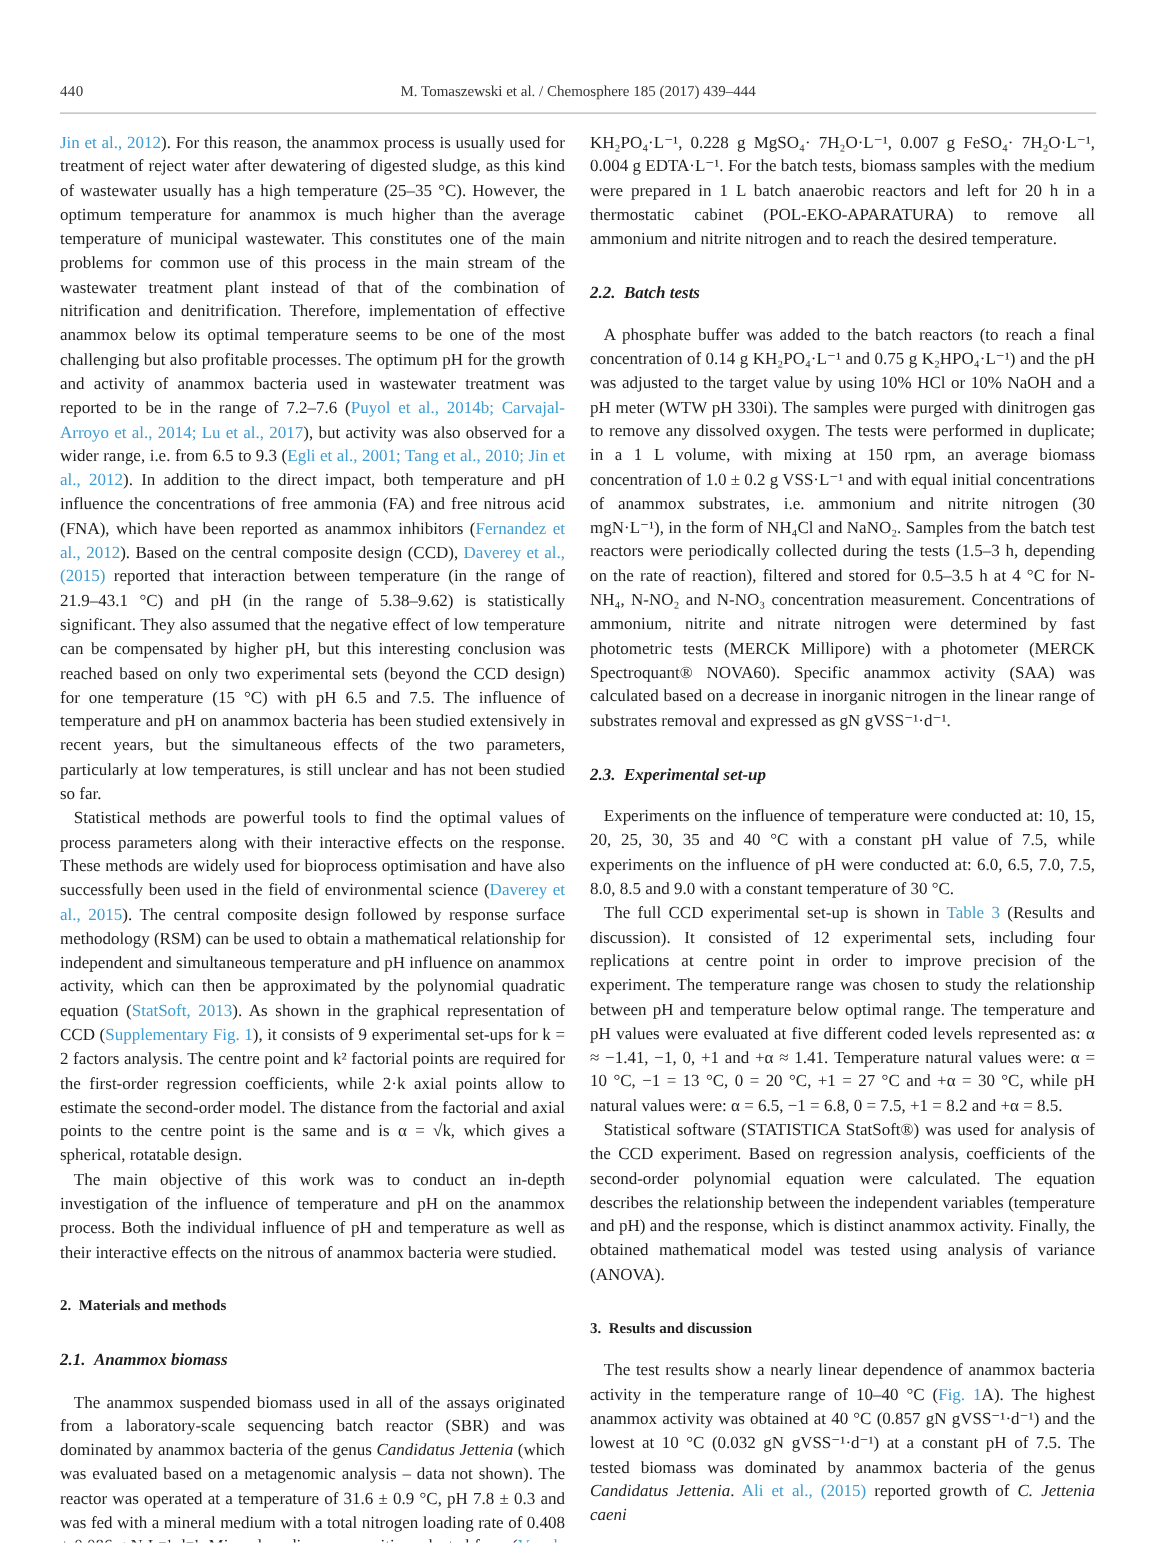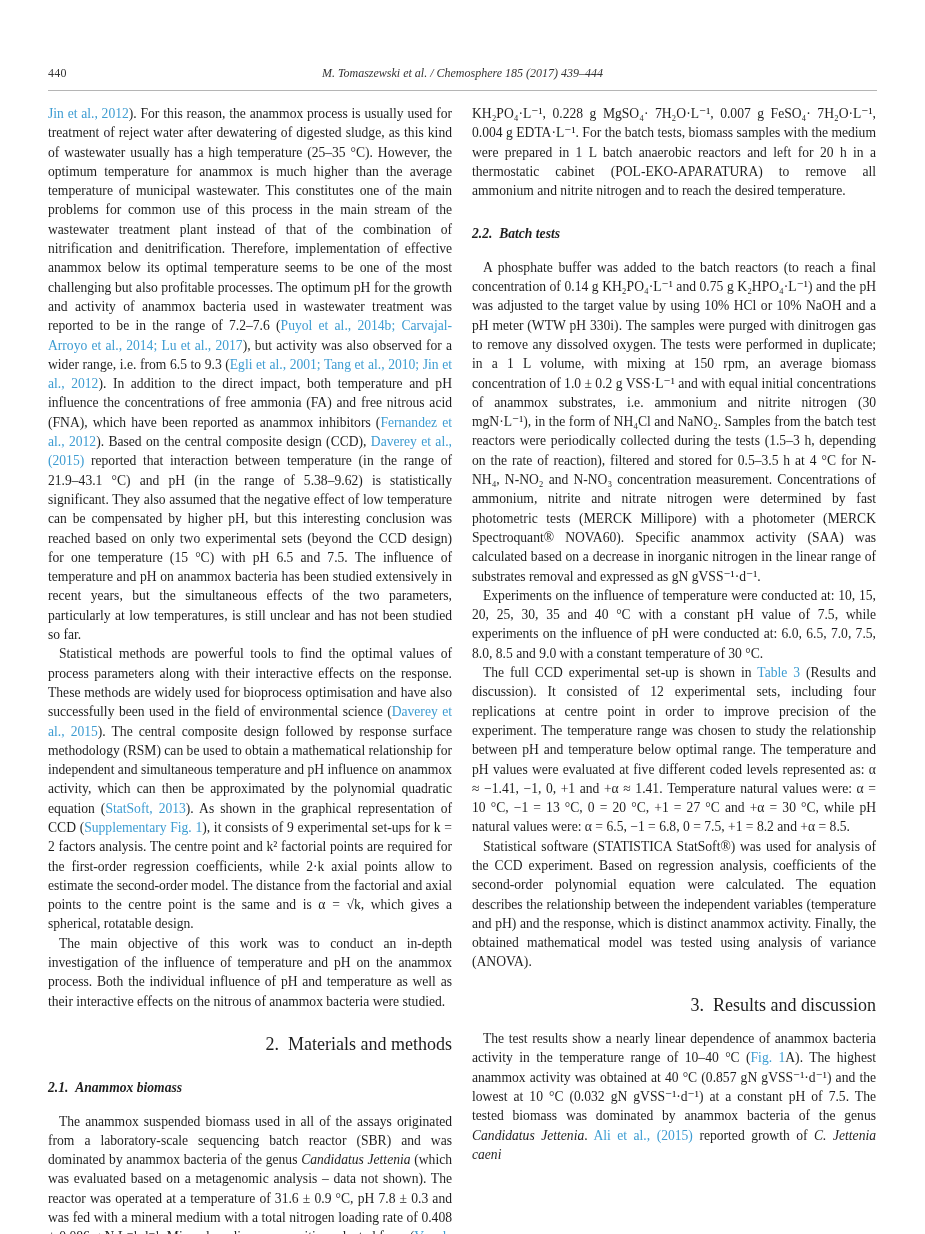--- a/index.html
+++ b/index.html
@@ -29,21 +29,21 @@
     font-size:12px;
     color:var(--head);
     text-align:center;
   }
   .page-number{
     position:absolute;
     left:0;bottom:9px;
     font-style:normal;
     letter-spacing:.3px;
   }
-  .running-head{font-style:italic;text-align:right;}
+  .running-head{text-align:right;}
   .columns{
     display:flex;
     gap:20px;
     margin-top:13px;
   }
   .col{
     width:404px;
     font-size:13.6px;
     line-height:19.3px;
     text-align:justify;
@@ -51,24 +51,24 @@
     -webkit-hyphens:auto;
   }
   .col p{margin:0;}
   .col p.ind{text-indent:11px;}
   .col a{
     color:var(--link);
     text-decoration:none;
     cursor:pointer;
   }
   .col h2{
-    font-size:18px;
-    font-weight:normal;
+    font-size:12px;
+    font-weight:bold;
     margin:24px 0 14px 0;
-    text-align:right;
+    text-align:left;
     text-indent:0;
   }
   .col h3{
     font-size:13.6px;
     font-weight:bold;
     font-style:italic;
     margin:24px 0 14px 0;
     text-align:left;
     text-indent:0;
   }
@@ -87,20 +87,21 @@
         <p class="ind"><span>Statistical methods are powerful tools to find the optimal values of process parameters along with their interactive effects on the response. These methods are widely used for bioprocess optimisation and have also successfully been used in the field of environmental science (</span><a>Daverey et al., 2015</a><span>). The central composite design followed by response surface methodology (RSM) can be used to obtain a mathematical relationship for independent and simultaneous temperature and pH influence on anammox activity, which can then be approximated by the polynomial quadratic equation (</span><a>StatSoft, 2013</a><span>). As shown in the graphical representation of CCD (</span><a>Supplementary Fig. 1</a><span>), it consists of 9 experimental set-ups for k = 2 factors analysis. The centre point and k² factorial points are required for the first-order regression coefficients, while 2·k axial points allow to estimate the second-order model. The distance from the factorial and axial points to the centre point is the same and is α = √k, which gives a spherical, rotatable design.</span></p>
         <p class="ind"><span>The main objective of this work was to conduct an in-depth investigation of the influence of temperature and pH on the anammox process. Both the individual influence of pH and temperature as well as their interactive effects on the nitrous of anammox bacteria were studied.</span></p>
         <h2>2.&nbsp;&nbsp;Materials and methods</h2>
         <h3>2.1.&nbsp;&nbsp;Anammox biomass</h3>
         <p class="ind"><span>The anammox suspended biomass used in all of the assays originated from a laboratory-scale sequencing batch reactor (SBR) and was dominated by anammox bacteria of the genus </span><em>Candidatus Jettenia</em><span> (which was evaluated based on a metagenomic analysis – data not shown). The reactor was operated at a temperature of 31.6 ± 0.9 °C, pH 7.8 ± 0.3 and was fed with a mineral medium with a total nitrogen loading rate of 0.408 ± 0.086 g N L⁻¹ d⁻¹. Mineral medium composition adapted from (</span><a>Van de Graaf et al., 1996</a></p>
       </div>
     <div class="col">
         <p><span>KH₂PO₄·L⁻¹, 0.228 g MgSO₄· 7H₂O·L⁻¹, 0.007 g FeSO₄· 7H₂O·L⁻¹, 0.004 g EDTA·L⁻¹. For the batch tests, biomass samples with the medium were prepared in 1 L batch anaerobic reactors and left for 20 h in a thermostatic cabinet (POL-EKO-APARATURA) to remove all ammonium and nitrite nitrogen and to reach the desired temperature.</span></p>
         <h3>2.2.&nbsp;&nbsp;Batch tests</h3>
         <p class="ind"><span>A phosphate buffer was added to the batch reactors (to reach a final concentration of 0.14 g KH₂PO₄·L⁻¹ and 0.75 g K₂HPO₄·L⁻¹) and the pH was adjusted to the target value by using 10% HCl or 10% NaOH and a pH meter (WTW pH 330i). The samples were purged with dinitrogen gas to remove any dissolved oxygen. The tests were performed in duplicate; in a 1 L volume, with mixing at 150 rpm, an average biomass concentration of 1.0 ± 0.2 g VSS·L⁻¹ and with equal initial concentrations of anammox substrates, i.e. ammonium and nitrite nitrogen (30 mgN·L⁻¹), in the form of NH₄Cl and NaNO₂. Samples from the batch test reactors were periodically collected during the tests (1.5–3 h, depending on the rate of reaction), filtered and stored for 0.5–3.5 h at 4 °C for N-NH₄, N-NO₂ and N-NO₃ concentration measurement. Concentrations of ammonium, nitrite and nitrate nitrogen were determined by fast photometric tests (MERCK Millipore) with a photometer (MERCK Spectroquant® NOVA60). Specific anammox activity (SAA) was calculated based on a decrease in inorganic nitrogen in the linear range of substrates removal and expressed as gN gVSS⁻¹·d⁻¹.</span></p>
+        <h3>2.3.&nbsp;&nbsp;Experimental set-up</h3>
         <p class="ind"><span>Experiments on the influence of temperature were conducted at: 10, 15, 20, 25, 30, 35 and 40 °C with a constant pH value of 7.5, while experiments on the influence of pH were conducted at: 6.0, 6.5, 7.0, 7.5, 8.0, 8.5 and 9.0 with a constant temperature of 30 °C.</span></p>
         <p class="ind"><span>The full CCD experimental set-up is shown in </span><a>Table 3</a><span> (Results and discussion). It consisted of 12 experimental sets, including four replications at centre point in order to improve precision of the experiment. The temperature range was chosen to study the relationship between pH and temperature below optimal range. The temperature and pH values were evaluated at five different coded levels represented as: α ≈ −1.41, −1, 0, +1 and +α ≈ 1.41. Temperature natural values were: α = 10 °C, −1 = 13 °C, 0 = 20 °C, +1 = 27 °C and +α = 30 °C, while pH natural values were: α = 6.5, −1 = 6.8, 0 = 7.5, +1 = 8.2 and +α = 8.5.</span></p>
         <p class="ind"><span>Statistical software (STATISTICA StatSoft®) was used for analysis of the CCD experiment. Based on regression analysis, coefficients of the second-order polynomial equation were calculated. The equation describes the relationship between the independent variables (temperature and pH) and the response, which is distinct anammox activity. Finally, the obtained mathematical model was tested using analysis of variance (ANOVA).</span></p>
         <h2>3.&nbsp;&nbsp;Results and discussion</h2>
         <p class="ind"><span>The test results show a nearly linear dependence of anammox bacteria activity in the temperature range of 10–40 °C (</span><a>Fig. 1</a><span>A). The highest anammox activity was obtained at 40 °C (0.857 gN gVSS⁻¹·d⁻¹) and the lowest at 10 °C (0.032 gN gVSS⁻¹·d⁻¹) at a constant pH of 7.5. The tested biomass was dominated by anammox bacteria of the genus </span><em>Candidatus Jettenia</em><span>. </span><a>Ali et al., (2015)</a><span> reported growth of </span><em>C. Jettenia caeni</em></p>
       </div>
   </div>
 </div>
 
 </body></html>

